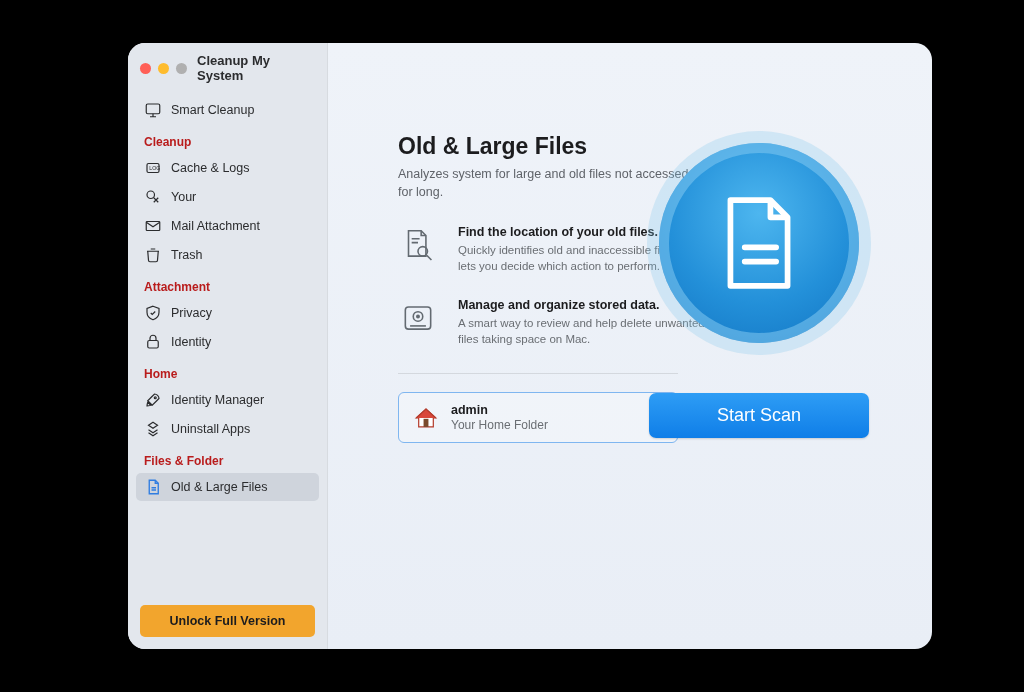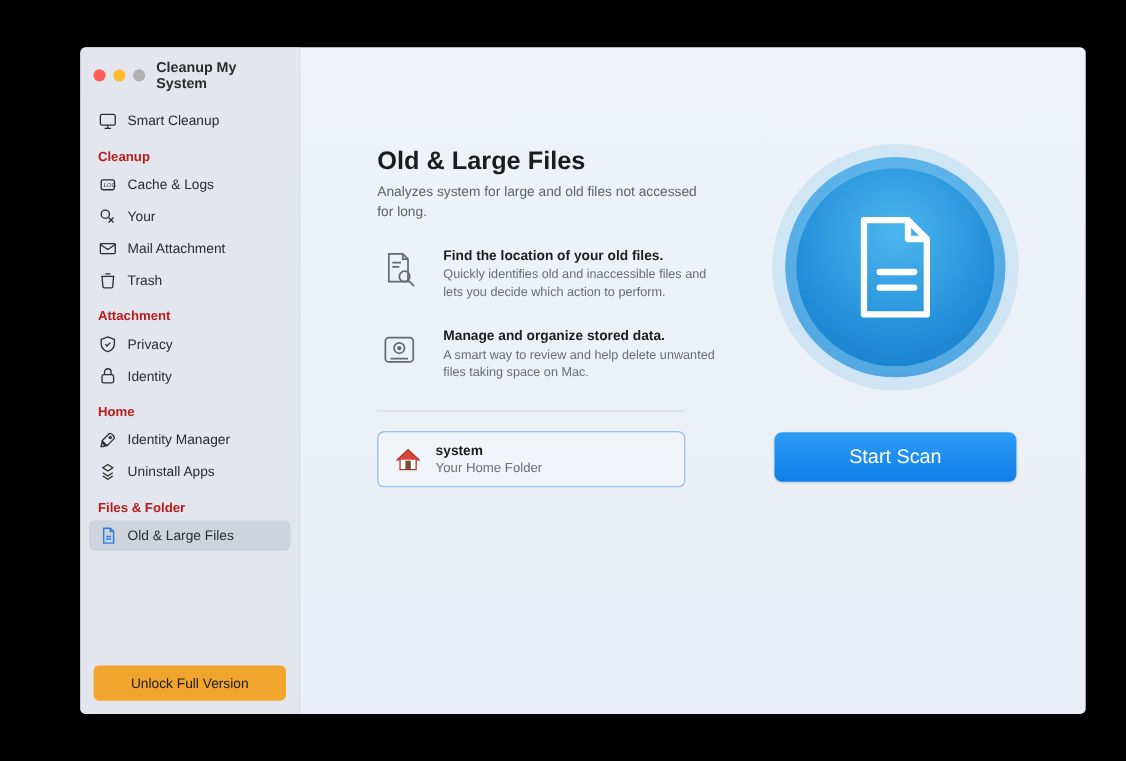--- a/index.html
+++ b/index.html
@@ -5,24 +5,24 @@
   * { box-sizing: border-box; margin: 0; padding: 0; }
   html, body { height: 100%; }
   body {
     background: #000;
     font-family: -apple-system, BlinkMacSystemFont, "Segoe UI", Helvetica, Arial, sans-serif;
     display: flex;
     align-items: center;
     justify-content: center;
   }
   .window {
-    width: 914px;
+    width: 804px;
     height: 606px;
     background: linear-gradient(180deg, #eff3f9 0%, #e9eef6 100%);
-    border-radius: 5px;
+    border-radius: 17px;
     box-shadow: 0 20px 60px rgba(0,0,0,.5);
     display: flex;
     overflow: hidden;
     margin-left: 36px;
   }
   
   .sidebar {
     width: 200px;
     background: #e3e7ed;
     display: flex;
@@ -64,21 +64,21 @@
     padding: 10px 8px 4px 8px;
   }
   .unlock-wrap { padding: 0 12px; margin-top: 6px; }
   .unlock-btn {
     width: 100%;
     background: #f2a52d;
     border: none;
     border-radius: 5px;
     padding: 9px 6px;
     font-size: 12.5px;
-    font-weight: 400;
+    font-weight: 700;
     color: #1c1c1e;
     cursor: pointer;
   }
   
   .main {
     flex: 1;
     display: flex;
     position: relative;
     padding: 90px 40px 40px 70px;
   }
@@ -305,21 +305,21 @@
 
       <div class="home-box">
         <div class="hicon">
           <svg width="26" height="26" viewBox="0 0 32 32">
             <path d="M4 16 L16 5 L28 16 L25 16 L25 27 L7 27 L7 16 Z" fill="#fff" stroke="#b43c2d" stroke-width="1.5"></path>
             <path d="M4 16 L16 5 L28 16" fill="#d9473a" stroke="#b43c2d" stroke-width="1.5"></path>
             <rect x="13" y="17" width="6" height="10" fill="#7a4a2c"></rect>
           </svg>
         </div>
         <div>
-          <div class="home-user">system</div>
+          <div class="home-user">admin</div>
           <div class="home-label">Your Home Folder</div>
         </div>
       </div>
     </div>
 
     <div class="right-col">
       <div class="big-circle">
         <svg width="90" height="100" viewBox="0 0 60 70" fill="none" stroke="#ffffff" stroke-width="4" stroke-linejoin="round">
           <path d="M10 5 h28 l12 12 v48 h-40 z"></path>
           <path d="M38 5 v12 h12"></path>

